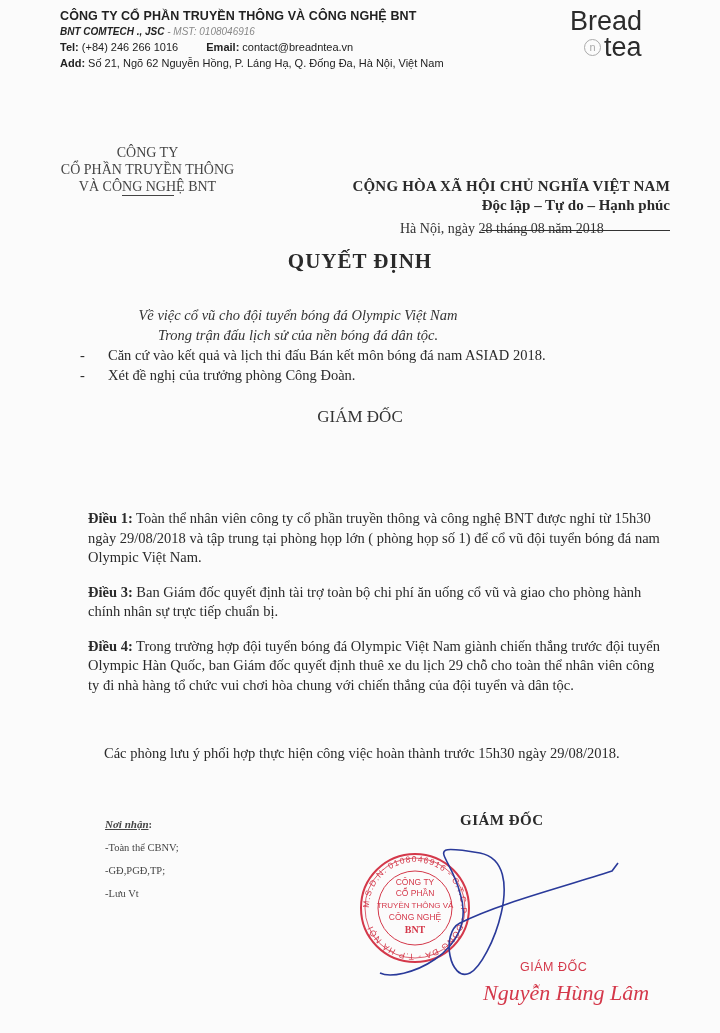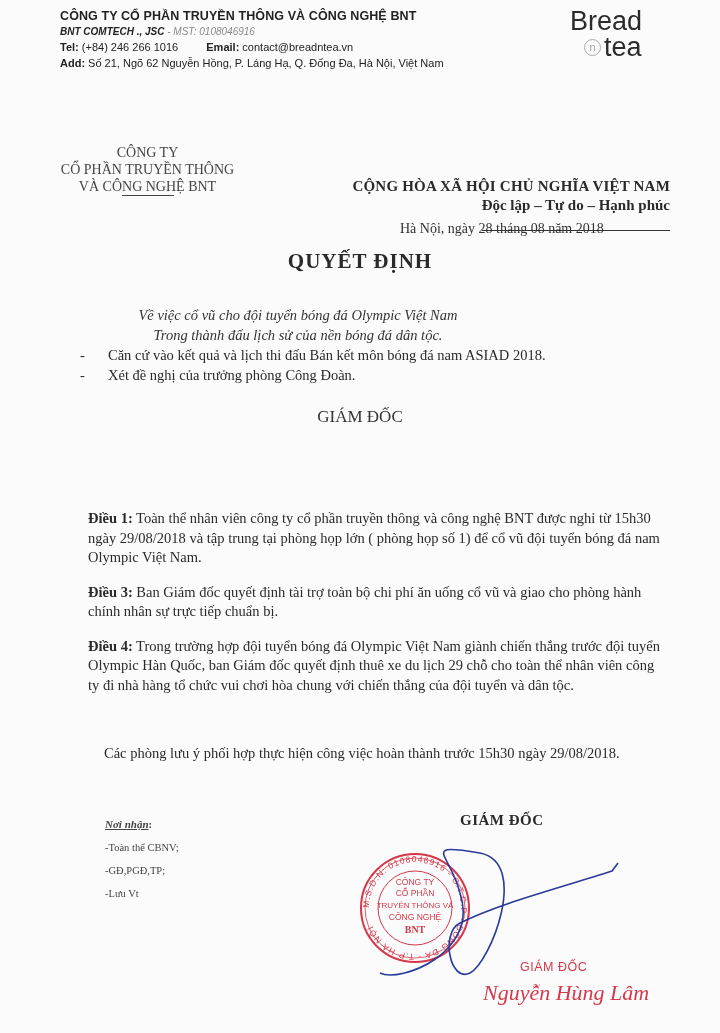--- a/index.html
+++ b/index.html
@@ -78,21 +78,21 @@
 <div class="abs nation">
   <div class="n1">CỘNG HÒA XÃ HỘI CHỦ NGHĨA VIỆT NAM</div>
   <div class="n2">Độc lập – Tự do – Hạnh phúc</div>
 </div>
 
 <div class="abs date">Hà Nội, ngày 28 tháng 08 năm 2018</div>
 <div class="abs title">QUYẾT ĐỊNH</div>
 
 <div class="abs subject">
   <div>Về việc cổ vũ cho đội tuyển bóng đá Olympic Việt Nam</div>
-  <div>Trong thành đấu lịch sử của nền bóng đá dân tộc.</div>
+  <div>Trong trận đấu lịch sử của nền bóng đá dân tộc.</div>
 </div>
 
 <div class="abs bases">
   <div class="item">
     <span class="dash">-</span>
     <span>Căn cứ vào kết quả và lịch thi đấu Bán kết môn bóng đá nam ASIAD 2018.</span>
   </div>
   <div class="item">
     <span class="dash">-</span>
     <span>Xét đề nghị của trưởng phòng Công Đoàn.</span>

